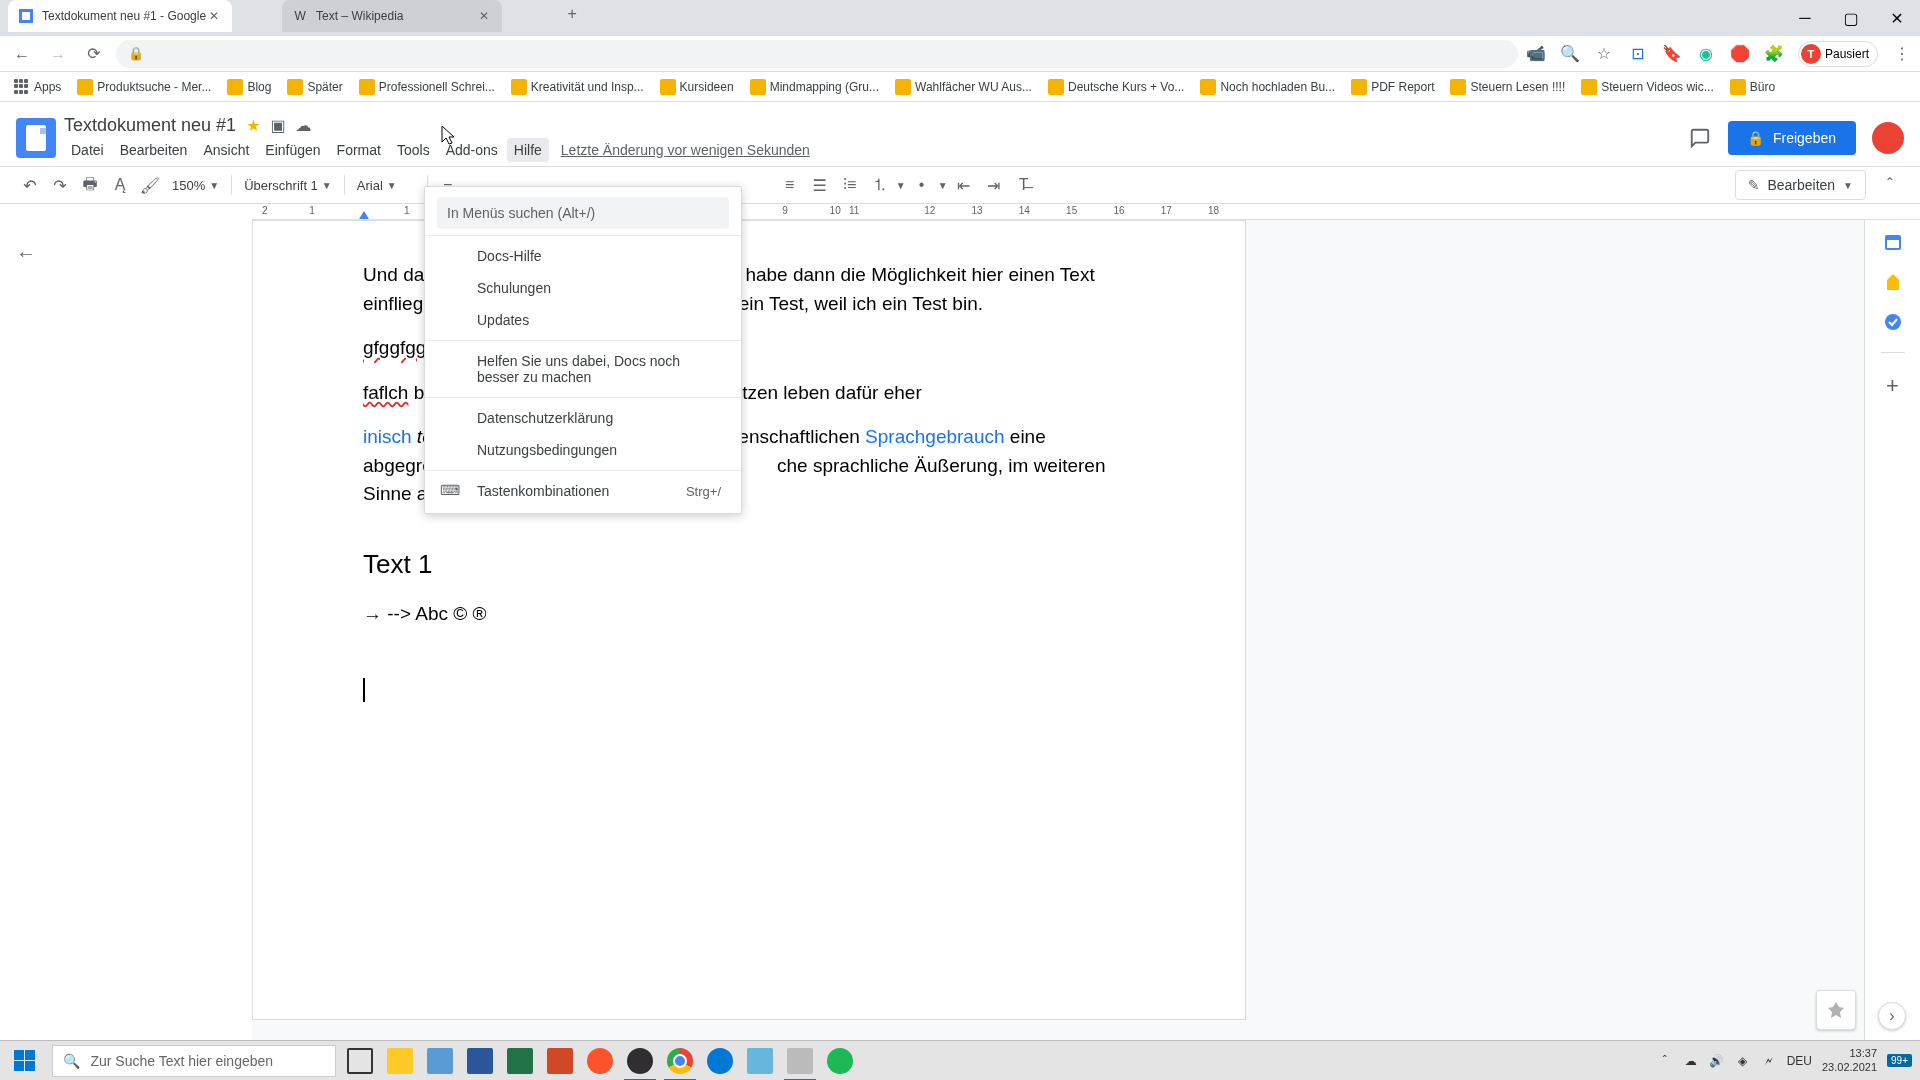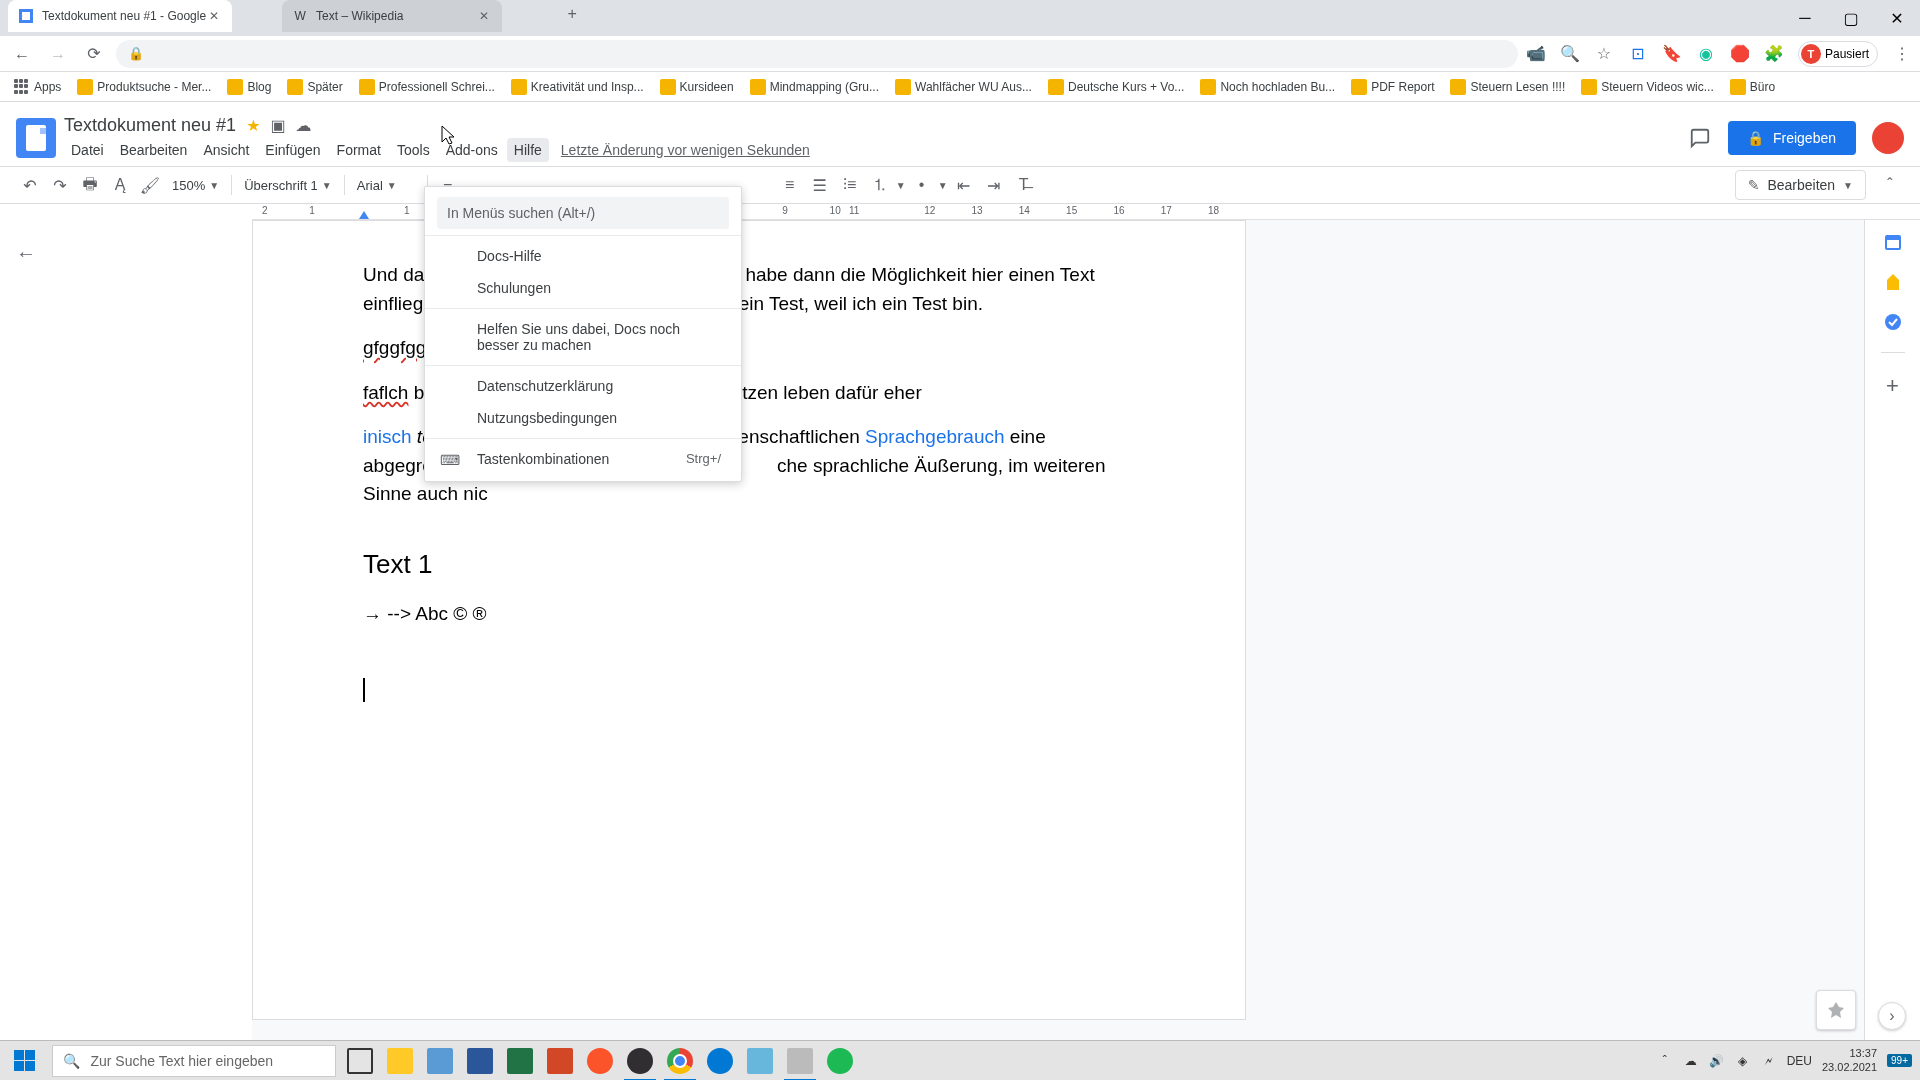--- a/index.html
+++ b/index.html
@@ -87,21 +87,21 @@
 .side-icon { width: 20px; height: 20px; display:flex; align-items:center; justify-content:center; }
 .side-sep { width: 24px; height: 1px; background: #dadce0; }
 .side-plus { color: #5f6368; font-size: 22px; }
 .side-chevron { position:absolute; bottom: 50px; right: 14px; width: 28px; height: 28px; border: 1px solid #dadce0; border-radius: 50%; background:white; display:flex; align-items:center; justify-content:center; color:#5f6368; box-shadow:0 1px 3px rgba(0,0,0,0.2);}
 .explore-btn { position:absolute; bottom: 50px; right: 64px; width: 40px; height: 40px; background:white; border: 1px solid #dadce0; border-radius: 4px; display:flex; align-items:center; justify-content:center; box-shadow:0 1px 3px rgba(0,0,0,0.2);}
 
 
 .dropdown { position: absolute; top: 186px; left: 424px; width: 318px; background: #fff; border: 1px solid #dadce0; border-radius: 2px; box-shadow: 0 2px 10px rgba(0,0,0,0.2); z-index: 1000; padding: 6px 0; }
 .dropdown-search { margin: 4px 12px 6px; padding: 8px 10px; background: #f1f3f4; border-radius: 4px; font-size: 14px; color: #5f6368; }
 .dropdown-sep { height: 1px; background: #e8eaed; margin: 4px 0; }
-.dropdown-item { padding: 8px 20px 8px 52px; font-size: 14px; color: #3c4043; cursor: pointer; display: flex; justify-content: space-between; align-items: flex-start; position: relative; }
+.dropdown-item { padding: 8px 20px 8px 52px; font-size: 14px; color: #3c4043; cursor: pointer; display: flex; justify-content: space-between; align-items: flex-end; position: relative; }
 .dropdown-item-icon { position: absolute; left: 16px; width: 18px; height: 18px; display: flex; align-items: center; justify-content: center; color: #5f6368; }
 .dropdown-shortcut { color: #5f6368; font-size: 13px; }
 
 .cursor-pointer { position:absolute; top: 124px; left: 440px; z-index: 2000; font-size: 16px; }
 
 
 .taskbar { position: absolute; bottom: 0; left: 0; right: 0; height: 40px; background: #e4e4e4; border-top: 1px solid #bbb; display: flex; align-items: center; }
 .start-btn { width: 48px; height: 40px; display: flex; align-items: center; justify-content: center; }
 .win-logo { display: grid; grid-template-columns: 10px 10px; grid-template-rows: 10px 10px; gap: 1px; }
 .win-logo span { background: #0078d4; }
@@ -390,20 +390,23 @@
     <span>In Menüs suchen (Alt+/)</span>
   </div>
   <div class="dropdown-sep"></div>
   <div id="ddgroups">
       <div class="dropdown-item">
         <span>Docs-Hilfe</span>
       </div>
       <div class="dropdown-item">
         <span>Schulungen</span>
       </div>
+      <div class="dropdown-item">
+        <span>Updates</span>
+      </div>
       <div class="dropdown-sep"></div>
       <div class="dropdown-item">
         <span>Helfen Sie uns dabei, Docs noch besser zu machen</span>
       </div>
       <div class="dropdown-sep"></div>
       <div class="dropdown-item">
         <span>Datenschutzerklärung</span>
       </div>
       <div class="dropdown-item">
         <span>Nutzungsbedingungen</span>

